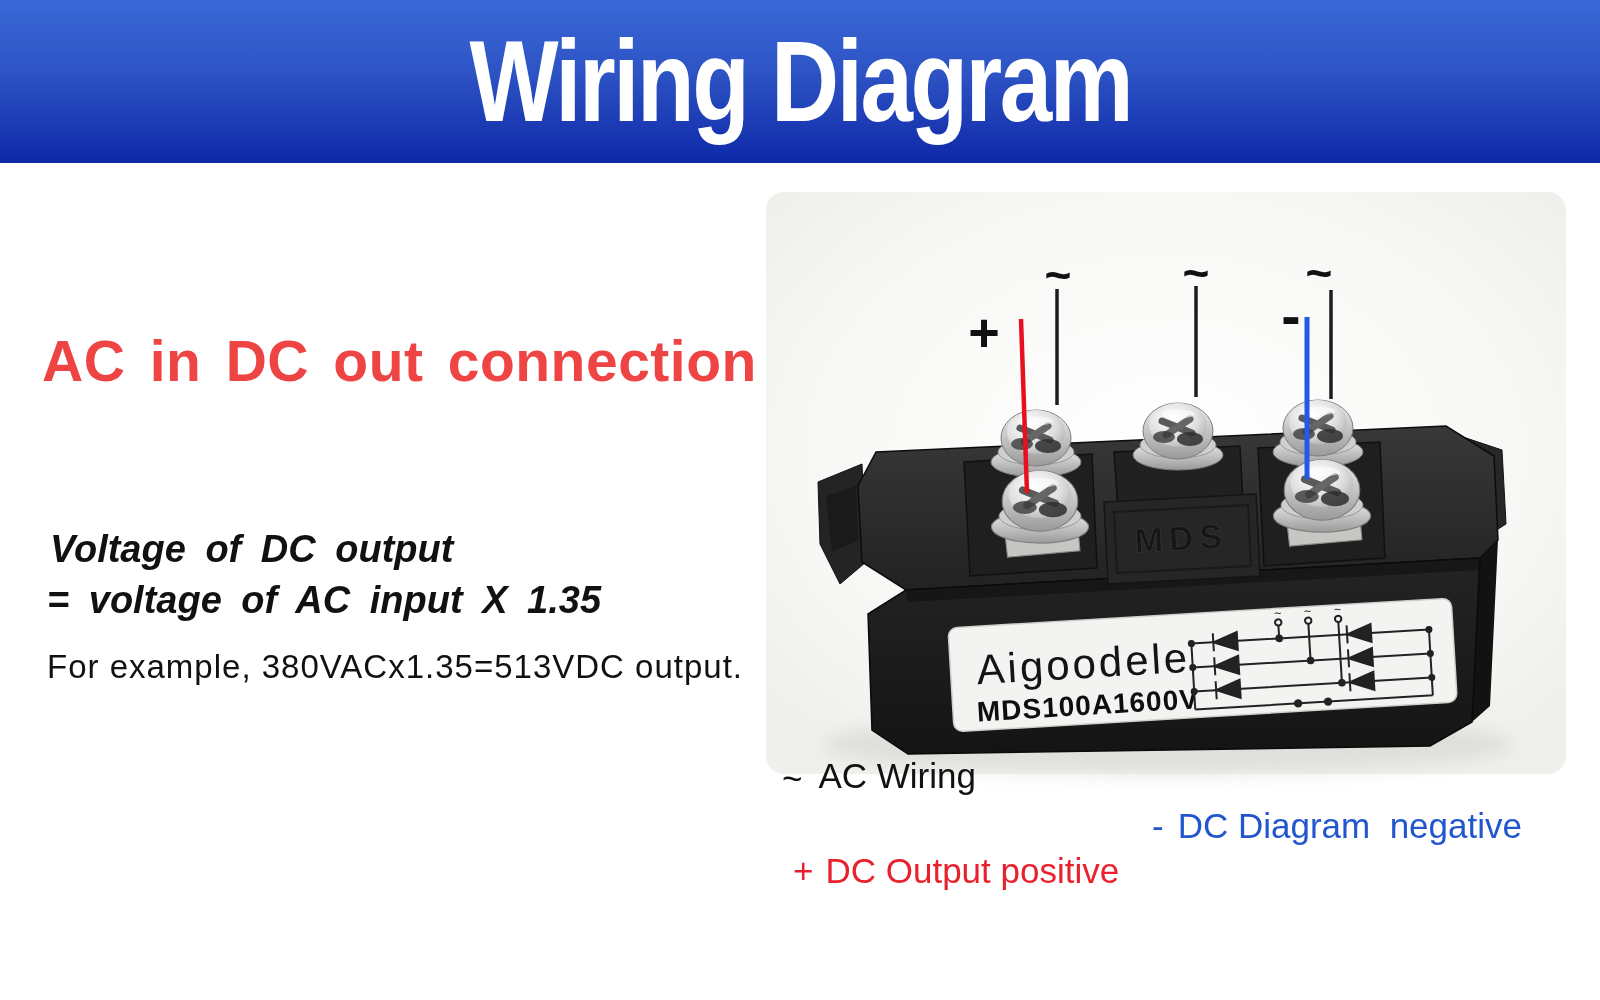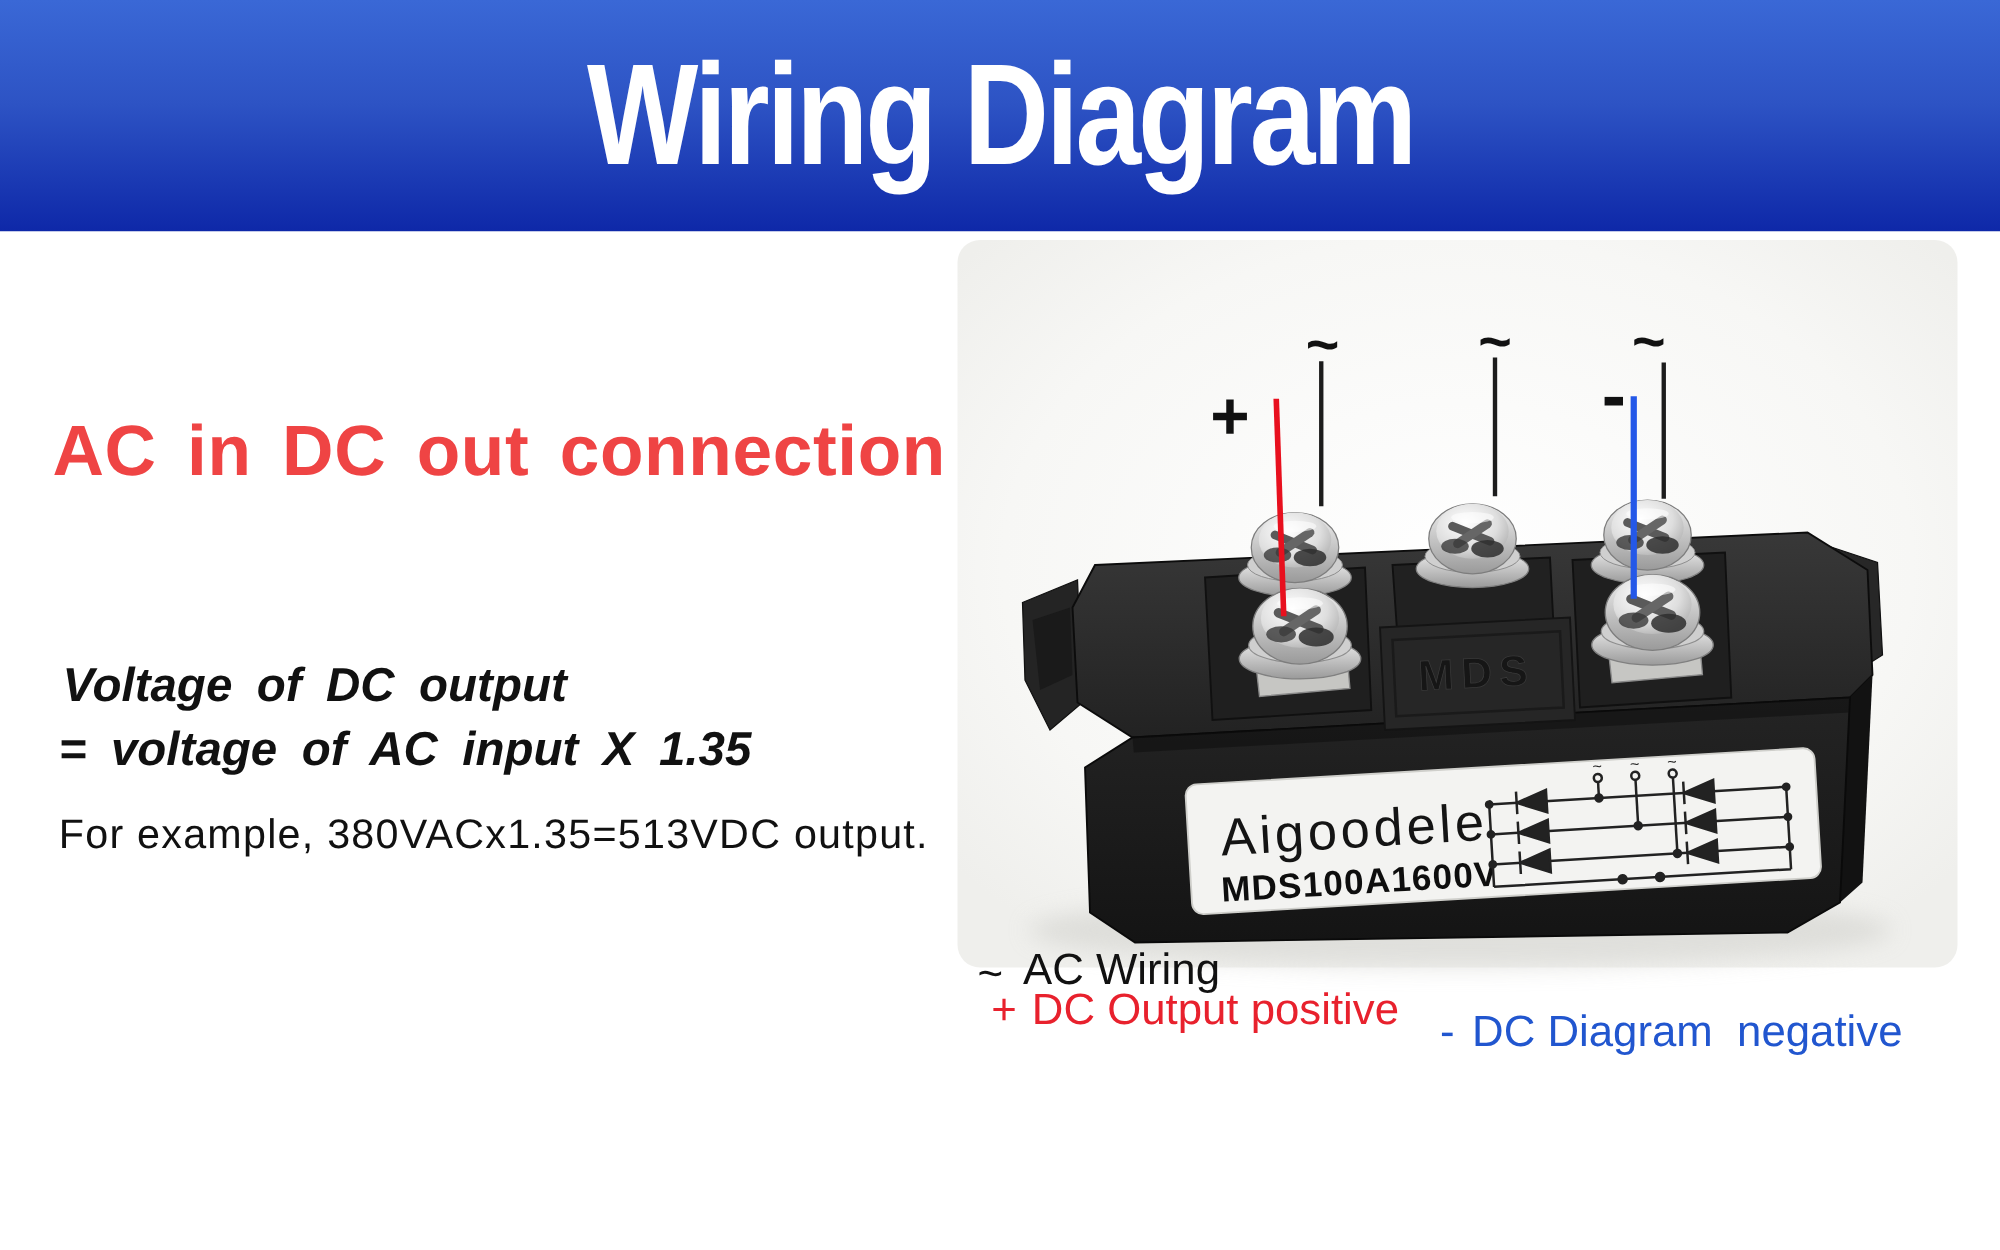--- a/index.html
+++ b/index.html
@@ -2,21 +2,21 @@
 <html><head>
 <meta charset="utf-8">
 <style>
   html,body{margin:0;padding:0;}
   body{
     width:1600px;height:1000px;position:relative;overflow:hidden;
     background:#ffffff;
     font-family:"Liberation Sans", sans-serif;
   }
   .banner{
-    position:absolute;left:0;top:0;width:1600px;height:185px;
+    position:absolute;left:0;top:0;width:1600px;height:163px;
     background:linear-gradient(180deg,#3a68d6 0%,#2d53c4 45%,#0e28a8 100%);
     display:flex;align-items:center;justify-content:center;
   }
   .banner h1{
     margin:0;color:#ffffff;font-size:115px;font-weight:700;line-height:1;
     letter-spacing:-3px;white-space:nowrap;
   }
   .banner h1 span{display:inline-block;transform:scaleX(.82);transform-origin:center;}
   .heading{
     position:absolute;left:42px;top:328px;
@@ -33,21 +33,21 @@
   .example{
     position:absolute;left:47px;top:648px;
     font-size:33px;font-weight:400;color:#111;
     letter-spacing:1px;white-space:nowrap;
   }
   svg.photo{position:absolute;left:0;top:0;pointer-events:none;}
   .legend-line{position:absolute;font-size:35px;white-space:nowrap;}
   .legend-line span{white-space:pre;}
   .legend-ac{left:782px;top:756px;color:#111111;}
   .legend-ac .sym{position:relative;top:3px;margin-right:16px;}
-  .legend-pos{left:793px;top:788px;color:#e8212d;}
+  .legend-pos{left:793px;top:851px;color:#e8212d;}
   .legend-pos .sym{margin-right:12px;}
   .legend-neg{left:1152px;top:806px;color:#2156cf;}
   .legend-neg .sym{margin-right:14px;}
 </style>
 </head>
 <body>
 
 <div class="banner">
   <h1><span>Wiring Diagram</span></h1>
 </div>

